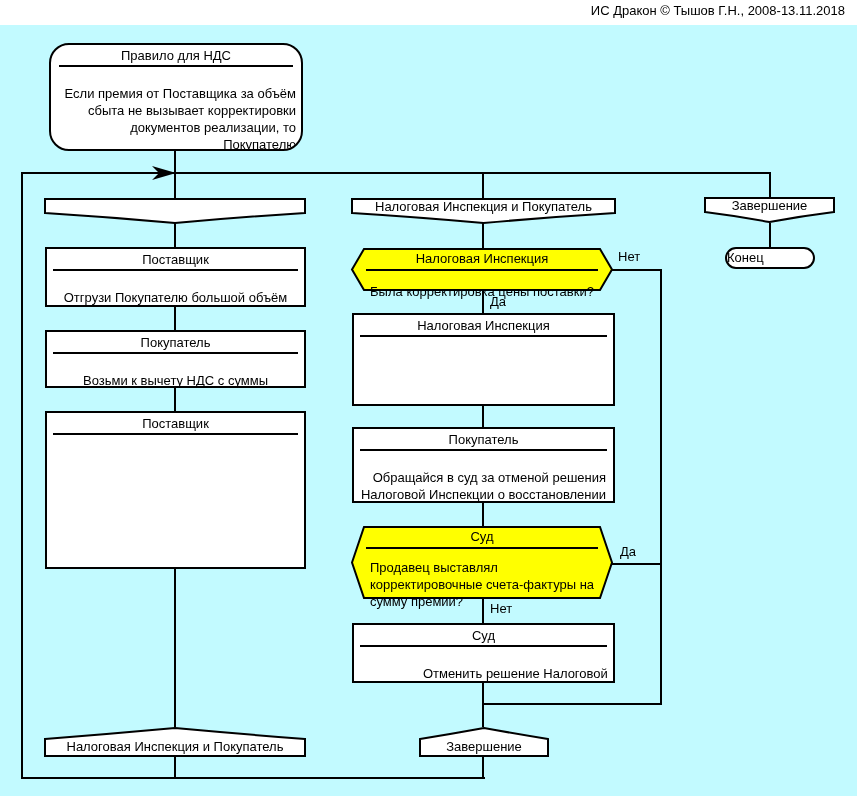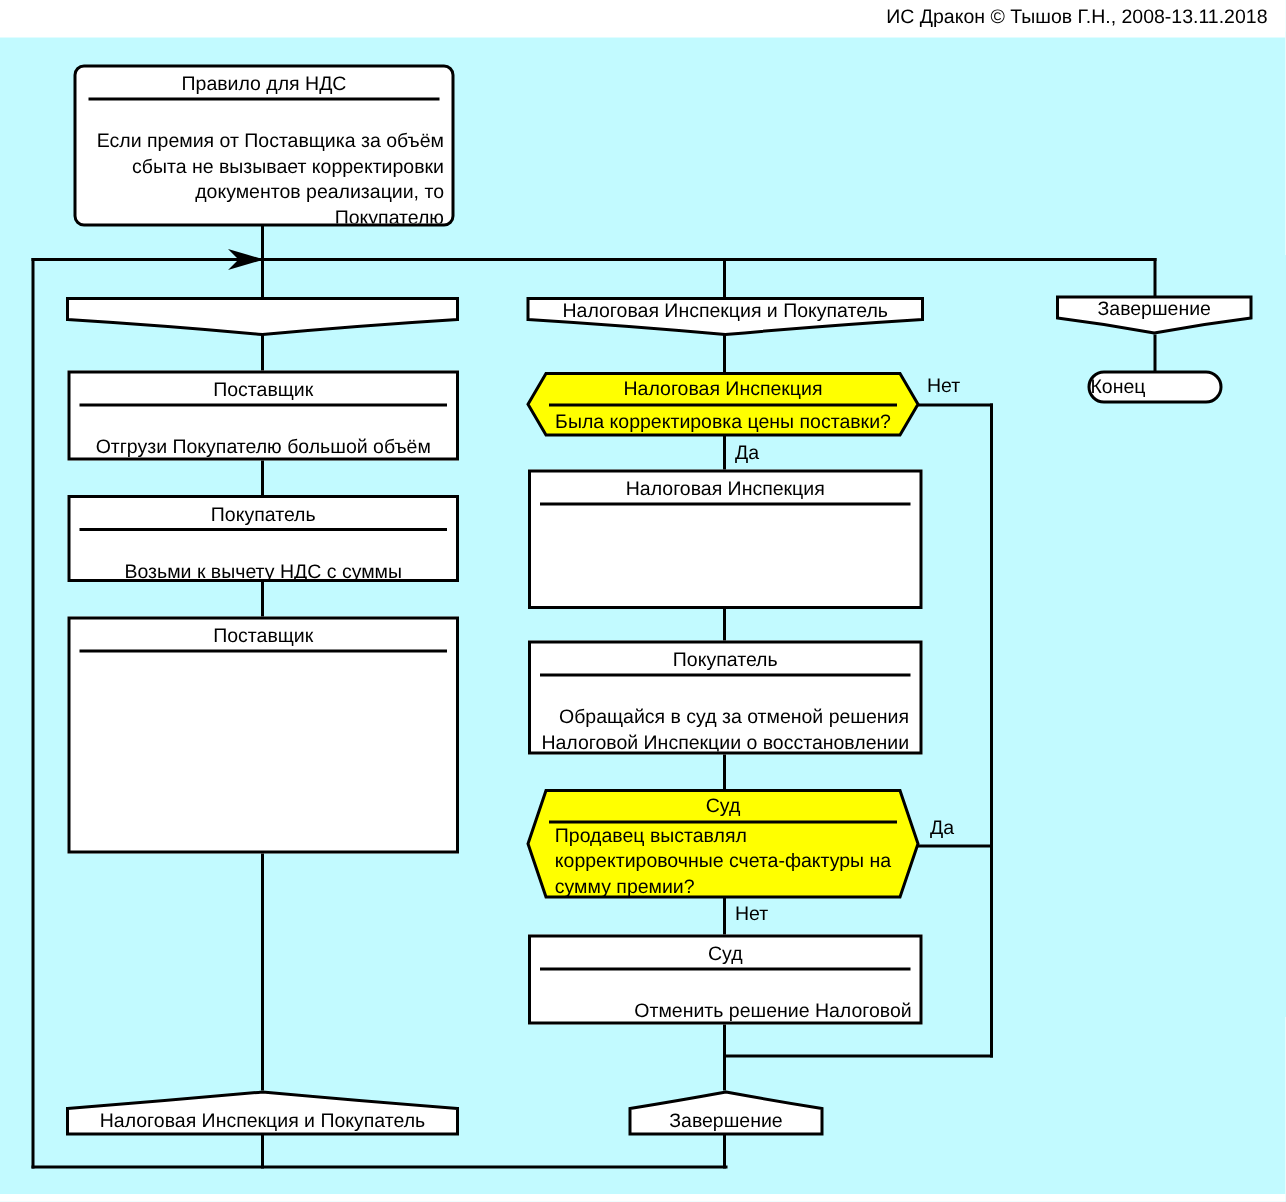--- a/index.html
+++ b/index.html
@@ -15,33 +15,33 @@
   .line{position:absolute;background:var(--line)}
   .flow-label{position:absolute;white-space:nowrap}
   
   .box{position:absolute;background:var(--shape-fill);border:2px solid var(--line);overflow:hidden}
   .box-title{text-align:center;padding-top:2px;height:20px;line-height:18px}
   .box-sep{border-top:2px solid var(--line);margin:0 6px}
   .box-body{white-space:pre-line;line-height:17px;width:max-content;max-width:96%;
     margin:18px auto 0;text-align:right}
   
   .titlebox{position:absolute;background:var(--shape-fill);border:2px solid var(--line);
-    border-radius:7px;overflow:hidden}
+    border-radius:20px;overflow:hidden}
   .titlebox .box-sep{margin:0 8px}
   
   .shape{position:absolute}
   .shape svg{position:absolute;left:0;top:0;display:block}
   .shape-fill{fill:var(--shape-fill);stroke:var(--line);stroke-width:2}
   .hex-fill{fill:var(--question-fill);stroke:var(--line);stroke-width:2}
   .banner-label{position:absolute;left:0;right:0;top:2px;text-align:center;line-height:15px}
   .address-label{position:absolute;left:0;right:0;top:14px;text-align:center;line-height:16px}
   .hex-title{position:absolute;left:0;right:0;top:4px;text-align:center;line-height:16px}
   .hex-sep{position:absolute;left:16px;right:16px;top:22px;border-top:2px solid var(--line)}
   .hex-q{position:absolute;left:0;right:0;top:25px;white-space:pre-line;line-height:17px}
-  .hex-q>span{display:block;width:max-content;margin:0 auto;text-align:left;white-space:pre-line}
+  .hex-q>span{display:block;width:max-content;margin:11px auto;text-align:left;white-space:pre-line}
   
   .pill{position:absolute;background:var(--shape-fill);border:2px solid var(--line);
     border-radius:11px;line-height:18px}
   .arrow{position:absolute}
 </style>
 </head>
 <body>
 
 <div id="screen">
 

